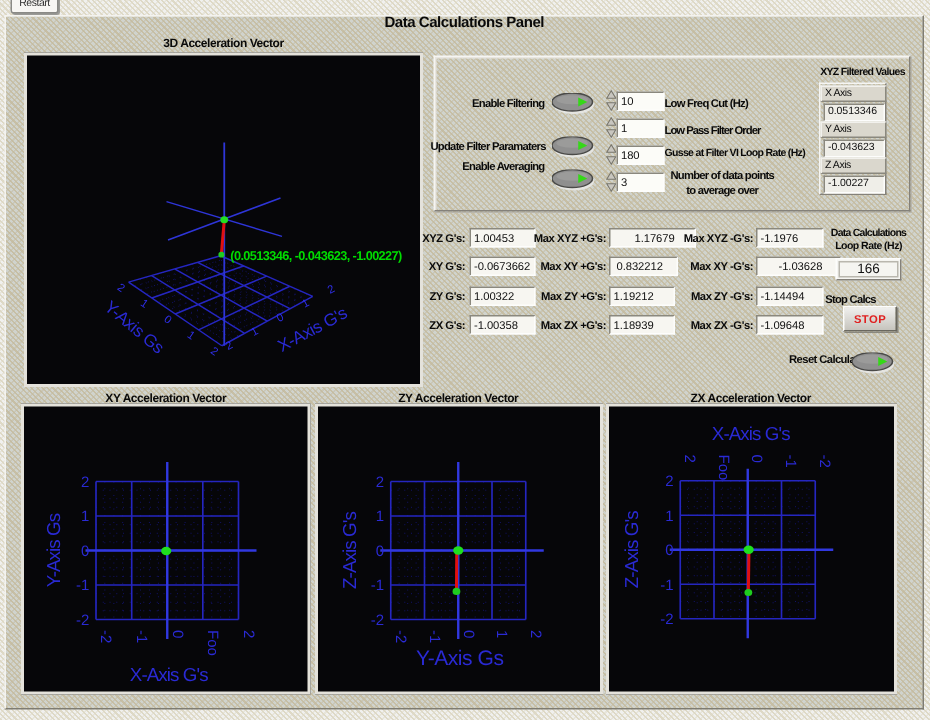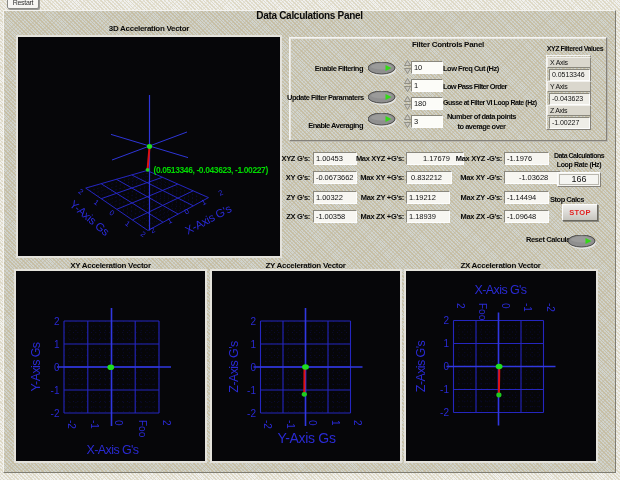--- a/index.html
+++ b/index.html
@@ -50,24 +50,23 @@
 <text x="151.0" y="187.1" transform="rotate(-28 151.0 187.1)" class="t3">1</text>
 <text x="168.0" y="177.8" transform="rotate(-28 168.0 177.8)" class="t3">0</text>
 <text x="185.0" y="168.4" transform="rotate(-28 185.0 168.4)" class="t3">1</text>
 <text x="202.0" y="159.0" transform="rotate(-28 202.0 159.0)" class="t3">2</text>
 <text x="69" y="184" transform="rotate(40 69 184)" class="axlab" text-anchor="middle">Y-Axis Gs</text>
 <text x="192" y="186" transform="rotate(-28 192 186)" class="axlab" text-anchor="middle">X-Axis G's</text>
 </svg>
     </div>
 <div style="position:absolute;left:285px;top:26px;width:316px;height:102px;
 border:1px solid;border-color:#f6f5f2 #84817a #84817a #f6f5f2;box-shadow:inset 1px 1px 0 #e8e6e0, 1px 1px 0 #b9b6ac"></div>
-<div class="lab" style="left:285px;top:29px;width:318px;text-align:center;font-size:8px;letter-spacing:-0.3px">Filter Controls Panel</div>
 <div class="lab" style="left:287px;top:52.5px;width:72px;text-align:right;font-size:7.5px;">Enable Filtering</div>
 <div class="lab" style="left:283px;top:82px;width:76px;text-align:right;font-size:7.5px;">Update Filter Paramaters</div>
-<div class="lab" style="left:287px;top:110px;width:72px;text-align:right;font-size:7.5px;">Enable Averaging</div>
+<div class="lab" style="left:287px;top:95px;width:72px;text-align:right;font-size:7.5px;">Enable Averaging</div>
 <div style="position:absolute;left:364px;top:51px"><svg width="30" height="15" viewBox="0 0 30 15">
 <ellipse cx="14.5" cy="8.0" rx="13.5" ry="6.0" fill="#e8e8e6" opacity="0.9"></ellipse>
 <ellipse cx="13.5" cy="6.0" rx="13.5" ry="6.0" fill="#8f8f8f" stroke="#4a4a48" stroke-width="1"></ellipse>
 <ellipse cx="13.5" cy="4.5" rx="10.5" ry="3.0" fill="#9e9e9c" opacity="0.8"></ellipse>
 <polygon points="17.5,3.0 23.5,6.0 17.5,9.0" fill="#35d818"></polygon>
 </svg></div>
 <div style="position:absolute;left:364px;top:80px"><svg width="30" height="15" viewBox="0 0 30 15">
 <ellipse cx="14.5" cy="8.0" rx="13.5" ry="6.0" fill="#e8e8e6" opacity="0.9"></ellipse>
 <ellipse cx="13.5" cy="6.0" rx="13.5" ry="6.0" fill="#8f8f8f" stroke="#4a4a48" stroke-width="1"></ellipse>
 <ellipse cx="13.5" cy="4.5" rx="10.5" ry="3.0" fill="#9e9e9c" opacity="0.8"></ellipse>

